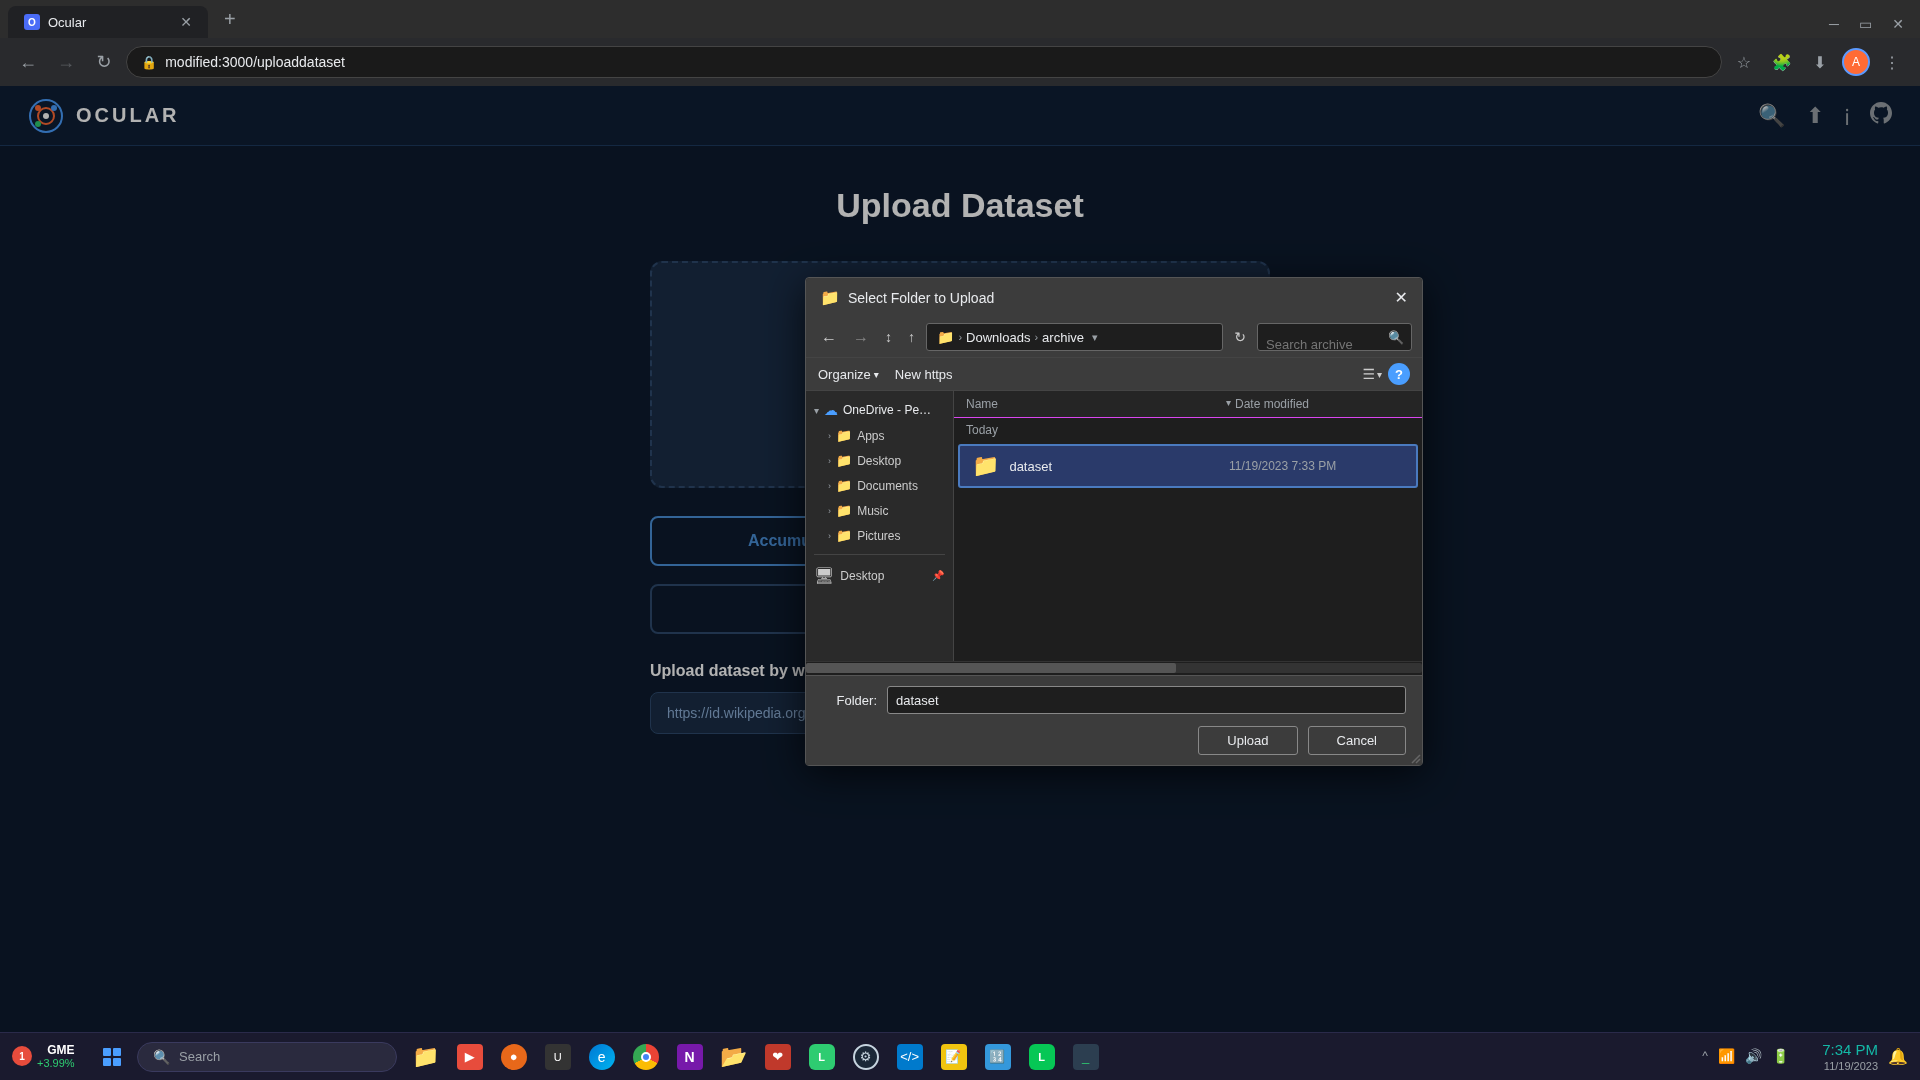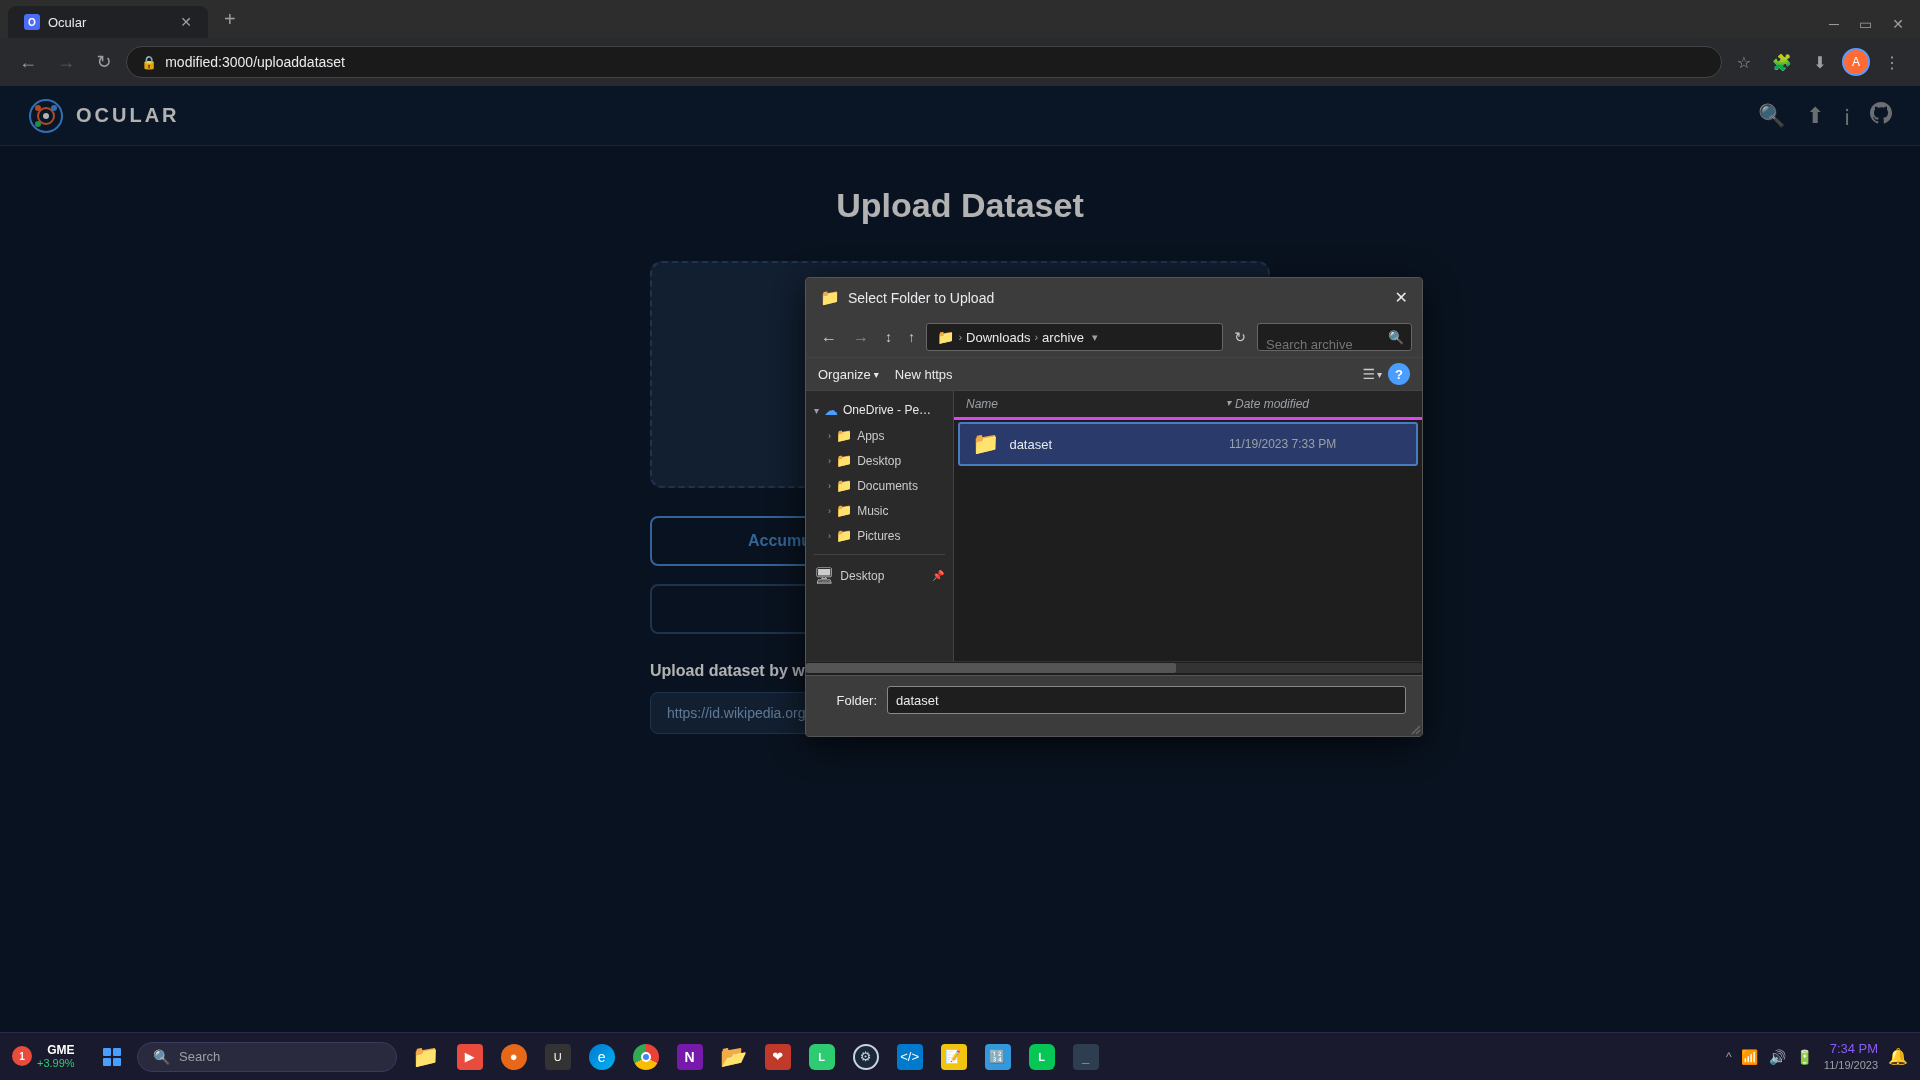--- a/index.html
+++ b/index.html
@@ -195,45 +195,52 @@
 
         <div style="display:flex;align-items:center;gap:6px;padding:5px 8px;cursor:pointer;color:#ccc;font-size:12px;">
           <span style="font-size:16px;">🖥</span>
           <span>Desktop</span>
           <span style="font-size:10px;color:#9aa0a6;margin-left:auto;">📌</span>
         </div>
       </div>
 
       <div style="flex:1;background:#1e1e1e;display:flex;flex-direction:column;">
 
-        <div style="display:flex;padding:6px 12px;border-bottom:3px solid #d946ef;background:#252525;font-style:italic;">
+        <div style="display:flex;padding:6px 12px;border-bottom:1px solid #d946ef;background:#252525;">
           <span style="flex:1;font-size:12px;color:#9aa0a6;cursor:pointer;">Name</span>
           <span style="font-size:10px;color:#9aa0a6;margin-right:4px;">▾</span>
           <span style="width:175px;font-size:12px;color:#9aa0a6;cursor:pointer;">Date modified</span>
         </div>
 
+        <div style="padding:5px 12px;font-size:12px;color:#9aa0a6;background:#1e1e1e;">
+          <span>Today</span>
+        </div>
 
         <div style="display:flex;align-items:center;padding:7px 12px;background:#2a3a6a;border:2px solid #4a7abf;border-radius:3px;cursor:pointer;margin:2px 4px;">
           <span style="font-size:22px;margin-right:10px;">📁</span>
           <span style="flex:1;font-size:13px;color:#e8eaed;">dataset</span>
           <span style="width:175px;font-size:12px;color:#9aa0a6;">11/19/2023 7:33 PM</span>
         </div>
       </div>
     </div>
 
     <div style="background:#1e1e1e;height:14px;border-top:1px solid #333;position:relative;">
       <div style="position:absolute;bottom:2px;left:0;width:100%;height:10px;background:#333;border-radius:2px;">
         <div style="position:absolute;left:0;width:60%;height:100%;background:#555;border-radius:2px;cursor:pointer;"></div>
       </div>
     </div>
 
     <div style="background:#3c3c3c;padding:10px 16px;border-top:1px solid #555;">
       <div style="display:flex;align-items:center;gap:10px;margin-bottom:12px;">
         <label style="color:#e8eaed;font-size:13px;width:55px;text-align:right;">Folder:</label>
         <input style="flex: 1 1 0%; height: 28px; background: rgb(30, 30, 30); border: 1px solid rgb(136, 136, 136); border-radius: 3px; padding: 0px 8px; color: rgb(232, 234, 237); font-size: 13px; outline: none;" value="dataset">
+      </div>
+      <div style="display:flex;justify-content:flex-end;gap:10px;">
+        <button style="padding:6px 28px;background:#3c3c3c;border:1px solid #888;border-radius:3px;color:#e8eaed;font-size:13px;cursor:pointer;">Upload</button>
+        <button style="padding:6px 28px;background:#3c3c3c;border:1px solid #888;border-radius:3px;color:#e8eaed;font-size:13px;cursor:pointer;">Cancel</button>
       </div>
     </div>
 
     <div style="position:absolute;bottom:0;right:0;width:16px;height:16px;cursor:se-resize;">
       <svg width="16" height="16" viewBox="0 0 16 16">
           <path d="M14 6 L6 14 M14 10 L10 14" stroke="#666" stroke-width="1.5"></path>
         </svg>
     </div>
   </div>
 
@@ -329,19 +336,19 @@
         <div style="width:26px;height:26px;background:#2c3e50;border-radius:4px;display:flex;align-items:center;justify-content:center;font-size:13px;color:#2ecc71;">_</div>
       </button>
     </div>
 
     <div style="margin-left:auto;display:flex;align-items:center;gap:10px;">
       <button style="background:transparent;border:none;color:#9aa0a6;font-size:12px;cursor:pointer;">^</button>
       <span style="color:#9aa0a6;font-size:14px;">📶</span>
       <span style="color:#9aa0a6;font-size:14px;">🔊</span>
       <span style="color:#9aa0a6;font-size:14px;">🔋</span>
       <div style="text-align:right;cursor:pointer;">
-        <div style="font-size:13px;color:#8b5cf6;line-height:1.3;">7:34 PM</div>
+        <div style="font-size:15px;color:#14b8a6;line-height:1.3;margin-left:22px;">7:34 PM</div>
         <div style="font-size:11px;color:#9aa0a6;line-height:1.3;">11/19/2023</div>
       </div>
       <button style="background:transparent;border:none;color:#9aa0a6;font-size:16px;cursor:pointer;">🔔</button>
     </div>
   </div>
 </div>
 
 </body></html>

